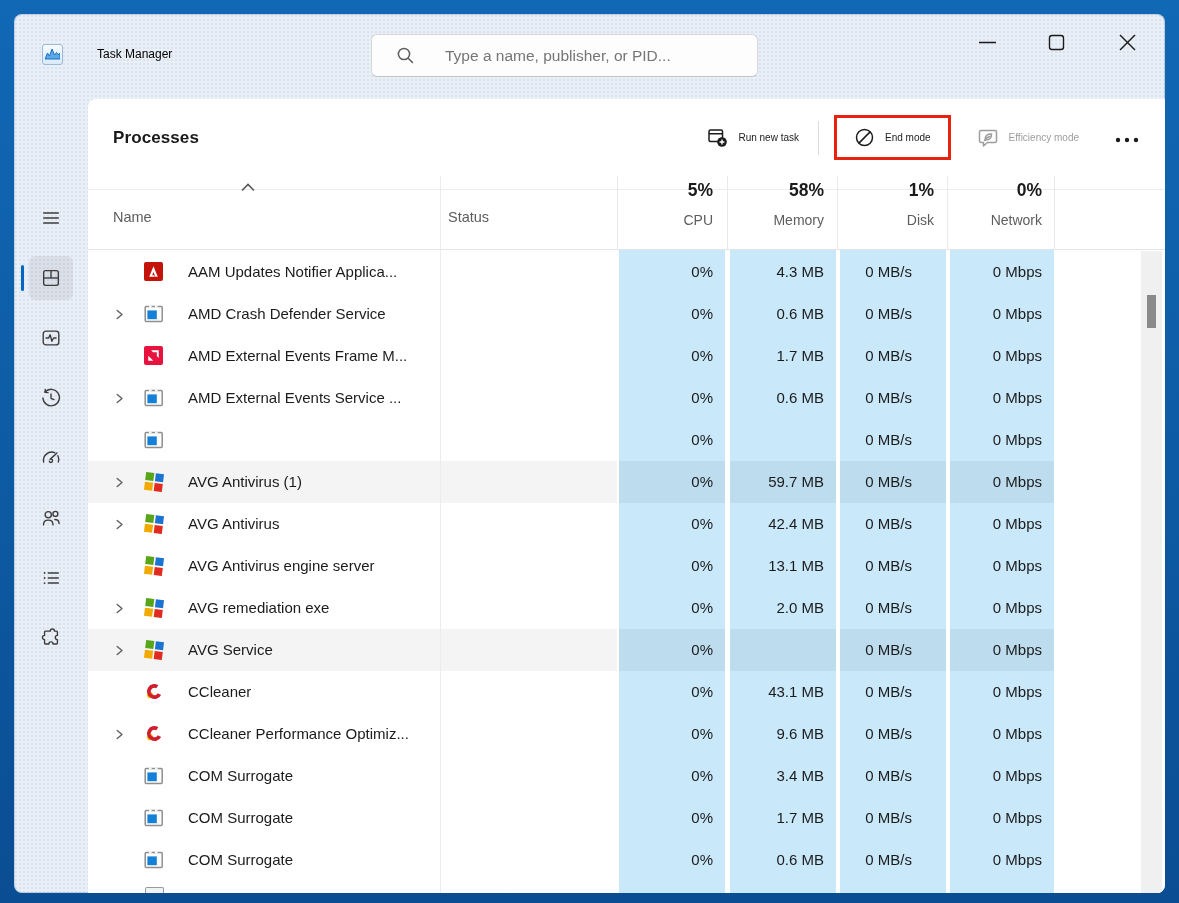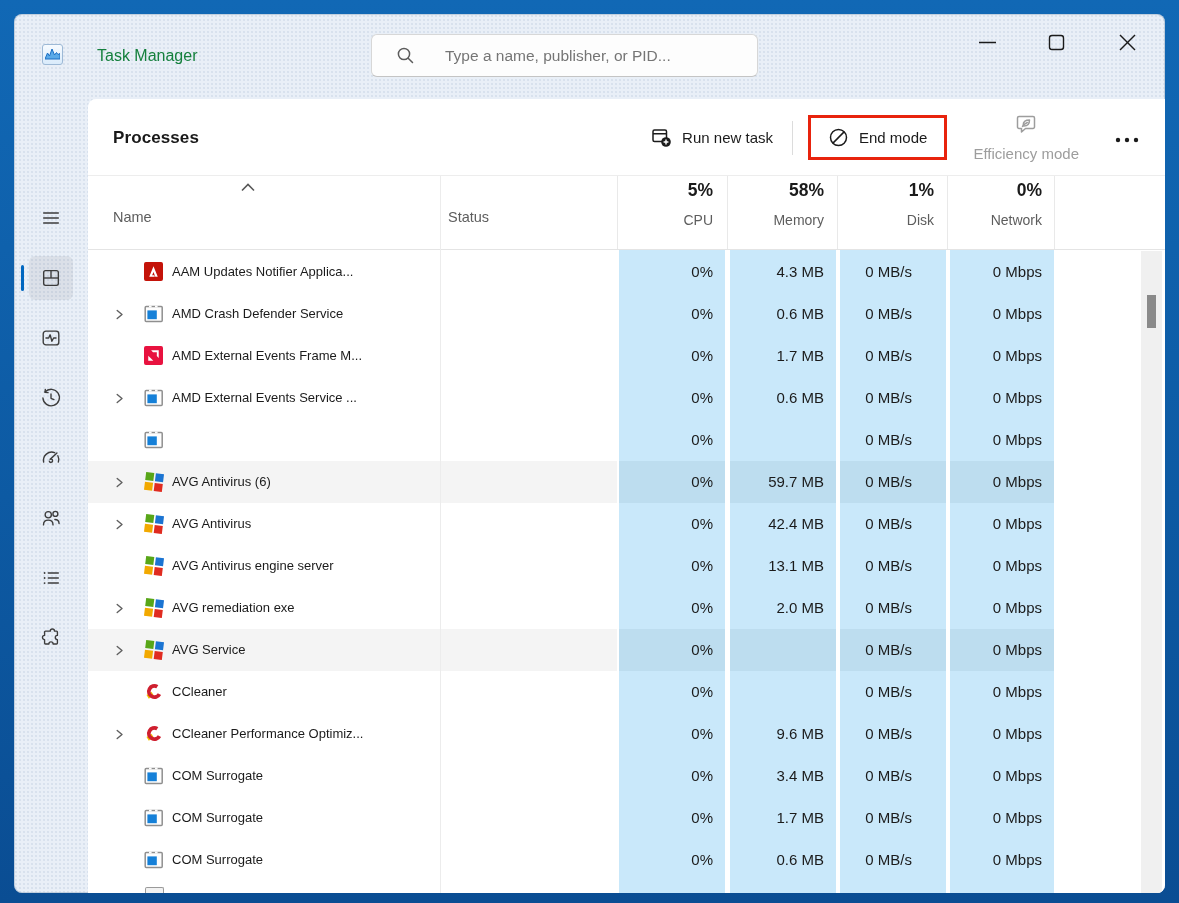--- a/index.html
+++ b/index.html
@@ -18,46 +18,46 @@
   .window::before{ 
     content:'';position:absolute;inset:0;
     background-image:radial-gradient(rgba(175,192,214,.28) 1px,transparent 1px);
     background-size:4px 4px;pointer-events:none;
   }
   
   .titlebar{position:absolute;left:0;top:0;right:0;height:85px;}
   .app-icon{position:absolute;left:28px;top:30px;width:21px;height:21px;border-radius:3px;
     background:linear-gradient(180deg,#f7fbff,#d9ebfb);border:1px solid #9db9d6;box-sizing:border-box;}
   .app-icon svg{display:block;margin:2px auto 0;}
-  .win-title{position:absolute;left:83px;top:33px;font-size:16px;color:#15803d;}
+  .win-title{position:absolute;left:83px;top:33px;font-size:12px;color:#000000;}
   .searchbox{position:absolute;left:357px;top:20px;width:387px;height:43px;
     background:#fdfdfd;border:1px solid #d7d7d7;border-bottom-color:#c4c4c4;border-radius:6px;
     box-sizing:border-box;display:flex;align-items:center;}
   .searchbox svg{margin-left:24px;flex:none;}
   .searchbox input{border:none;outline:none;background:transparent;margin-left:28px;
     font-size:15.5px;color:#1b1b1b;width:280px;font-family:inherit;}
   .searchbox input::placeholder{color:#757575;}
   .cap-btn{position:absolute;top:8px;width:46px;height:40px;display:flex;align-items:center;justify-content:center;}
   .cap-min{left:950px;} .cap-max{left:1019px;} .cap-close{left:1090px;}
   
   .sidebar{position:absolute;left:0;top:85px;width:74px;bottom:0;}
   .side-item{position:absolute;left:17px;width:40px;height:40px;display:flex;align-items:center;justify-content:center;}
   .side-sel-bg{position:absolute;left:15px;top:157px;width:44px;height:44px;border-radius:6px;background:rgba(0,0,0,.06);}
   .side-accent{position:absolute;left:7px;top:166px;width:3px;height:26px;border-radius:2px;}
   
   .main{position:absolute;left:74px;top:85px;right:0;bottom:0;background:#ffffff;border-top-left-radius:8px;}
-  .toolbar{position:absolute;left:0;top:0;right:0;height:77px;border-bottom:1px solid #ededed;box-sizing:border-box;}
+  .toolbar{position:absolute;left:0;top:0;right:0;height:91px;border-bottom:1px solid #ededed;box-sizing:border-box;}
   .page-title{position:absolute;left:25px;top:0;height:77px;display:flex;align-items:center;
     font-size:17px;font-weight:700;color:#191919;letter-spacing:.1px;}
   .tools{position:absolute;right:18px;top:0;height:77px;display:flex;align-items:center;}
-  .tool-btn{display:flex;align-items:center;gap:10px;font-size:15px;color:#1b1b1b;padding:9px 10px;border-radius:4px;}
+  .tool-btn{display:flex;align-items:center;gap:10px;font-size:10px;color:#1b1b1b;padding:9px 10px;border-radius:4px;}
   .tool-sep{width:1px;height:34px;background:#dcdcdc;margin:0 9px;}
   .highlight-box{border:3px solid #e8230d;padding:6px 15px;display:flex;align-items:center;margin:0 6px;}
   .highlight-box .tool-btn{padding:3px 2px;}
-  .tool-btn.disabled{color:#9d9d9d;flex-direction:column;}
+  .tool-btn.disabled{color:#9d9d9d;}
   .more-btn{margin-left:18px;padding:6px 8px;}
   
   .thead{position:absolute;left:0;top:77px;right:0;height:74px;}
   .h-underline{position:absolute;left:0;top:150px;right:0;height:1px;background:#e4e4e4;}
   .vline{position:absolute;width:1px;background:#e9e9e9;top:77px;height:74px;}
   .vline-full{position:absolute;width:1px;background:#ececec;top:77px;bottom:0;left:352px;z-index:4;}
   .sort-caret{position:absolute;left:152px;top:84px;}
   .h-label{position:absolute;top:110px;font-size:14.5px;color:#5d5d5d;}
   .stat-head{position:absolute;top:81px;height:69px;box-sizing:border-box;text-align:right;padding-right:12px;}
   .stat-val{font-size:17.5px;font-weight:700;color:#1b1b1b;}
@@ -70,21 +70,21 @@
   .row{position:relative;height:42px;}
   .row .hovbg{display:none;}
   .row.hover .hovbg{display:block;position:absolute;left:0;top:0;width:529px;height:42px;background:#f4f4f4;}
   .row.hover .hh{display:block;position:absolute;top:0;height:42px;background:rgba(92,128,152,.10);}
   .row .hh{display:none;}
   .hh1{left:531px;width:106px;} .hh2{left:642px;width:106px;}
   .hh3{left:752px;width:106px;} .hh4{left:862px;width:104px;}
   .chev{position:absolute;left:26px;top:0;height:42px;display:flex;align-items:center;}
   .picon{position:absolute;left:56px;top:11px;width:20px;height:20px;}
   .picon svg{display:block;}
-  .pname{position:absolute;left:84px;top:0;line-height:42px;font-size:13px;color:#1b1b1b;white-space:nowrap;}
+  .pname{position:absolute;left:100px;top:0;line-height:42px;font-size:15px;color:#1b1b1b;white-space:nowrap;}
   .cell{position:absolute;top:0;height:42px;line-height:42px;font-size:15px;color:#1b1b1b;
     text-align:right;box-sizing:border-box;padding-right:12px;}
   .c-status{left:360px;width:160px;text-align:left;}
   .c-cpu{left:531px;width:106px;} .c-mem{left:642px;width:106px;}
   .c-disk{left:752px;width:84px;} .c-net{left:862px;width:104px;}
   .row-partial{position:relative;height:12px;}
   .frag-icon{position:absolute;left:57px;top:6px;width:17px;height:6px;border:1.5px solid #9a9a9a;
     border-bottom:none;border-radius:2px 2px 0 0;background:#f2f2f2;}
   
   .vscroll{position:absolute;left:1053px;width:21px;top:152px;bottom:0;background:#f0f0f0;z-index:6;}
@@ -377,21 +377,21 @@
     <span class="picon">
             <svg width="20" height="20" viewBox="0 0 20 20">
               <g transform="rotate(7 10 10)">
                 <rect x="1" y="1" width="8.2" height="8.2" fill="#58a618"></rect>
                 <rect x="10.8" y="1" width="8.2" height="8.2" fill="#1b74d2"></rect>
                 <rect x="1" y="10.8" width="8.2" height="8.2" fill="#f2a900"></rect>
                 <rect x="10.8" y="10.8" width="8.2" height="8.2" fill="#e02b20"></rect>
               </g>
             </svg>
           </span>
-    <span class="pname">AVG Antivirus (6)</span>
+    <span class="pname">AVG Antivirus (1)</span>
     <span class="cell c-status"></span>
     <span class="cell c-cpu">0%</span>
     <span class="cell c-mem">59.7 MB</span>
     <span class="cell c-disk">0 MB/s</span>
     <span class="cell c-net">0 Mbps</span>
   </div>
         <div class="row">
 
     <span class="chev" style="visibility: visible;">
       <svg width="11" height="11" viewBox="0 0 11 11">
@@ -489,20 +489,21 @@
 
     <span class="picon">
             <svg width="20" height="20" viewBox="0 0 20 20">
               <path d="M2.5 13 L7.5 9.8 L9.8 13.6 L4.8 16.8 Z" fill="#f3c000"></path>
               <circle cx="10.5" cy="9.5" r="5.6" fill="none" stroke="#cf1f2f" stroke-width="3.8" stroke-dasharray="26 10" transform="rotate(28 10.5 9.5)"></circle>
             </svg>
           </span>
     <span class="pname">CCleaner</span>
     <span class="cell c-status"></span>
     <span class="cell c-cpu">0%</span>
+    <span class="cell c-mem">43.1 MB</span>
     <span class="cell c-disk">0 MB/s</span>
     <span class="cell c-net">0 Mbps</span>
   </div>
         <div class="row">
 
     <span class="chev" style="visibility: visible;">
       <svg width="11" height="11" viewBox="0 0 11 11">
               <polyline points="3.2,1.5 8,5.5 3.2,9.5" fill="none" stroke="#5f5f5f" stroke-width="1.4" stroke-linecap="round" stroke-linejoin="round"></polyline>
             </svg>
     </span>

